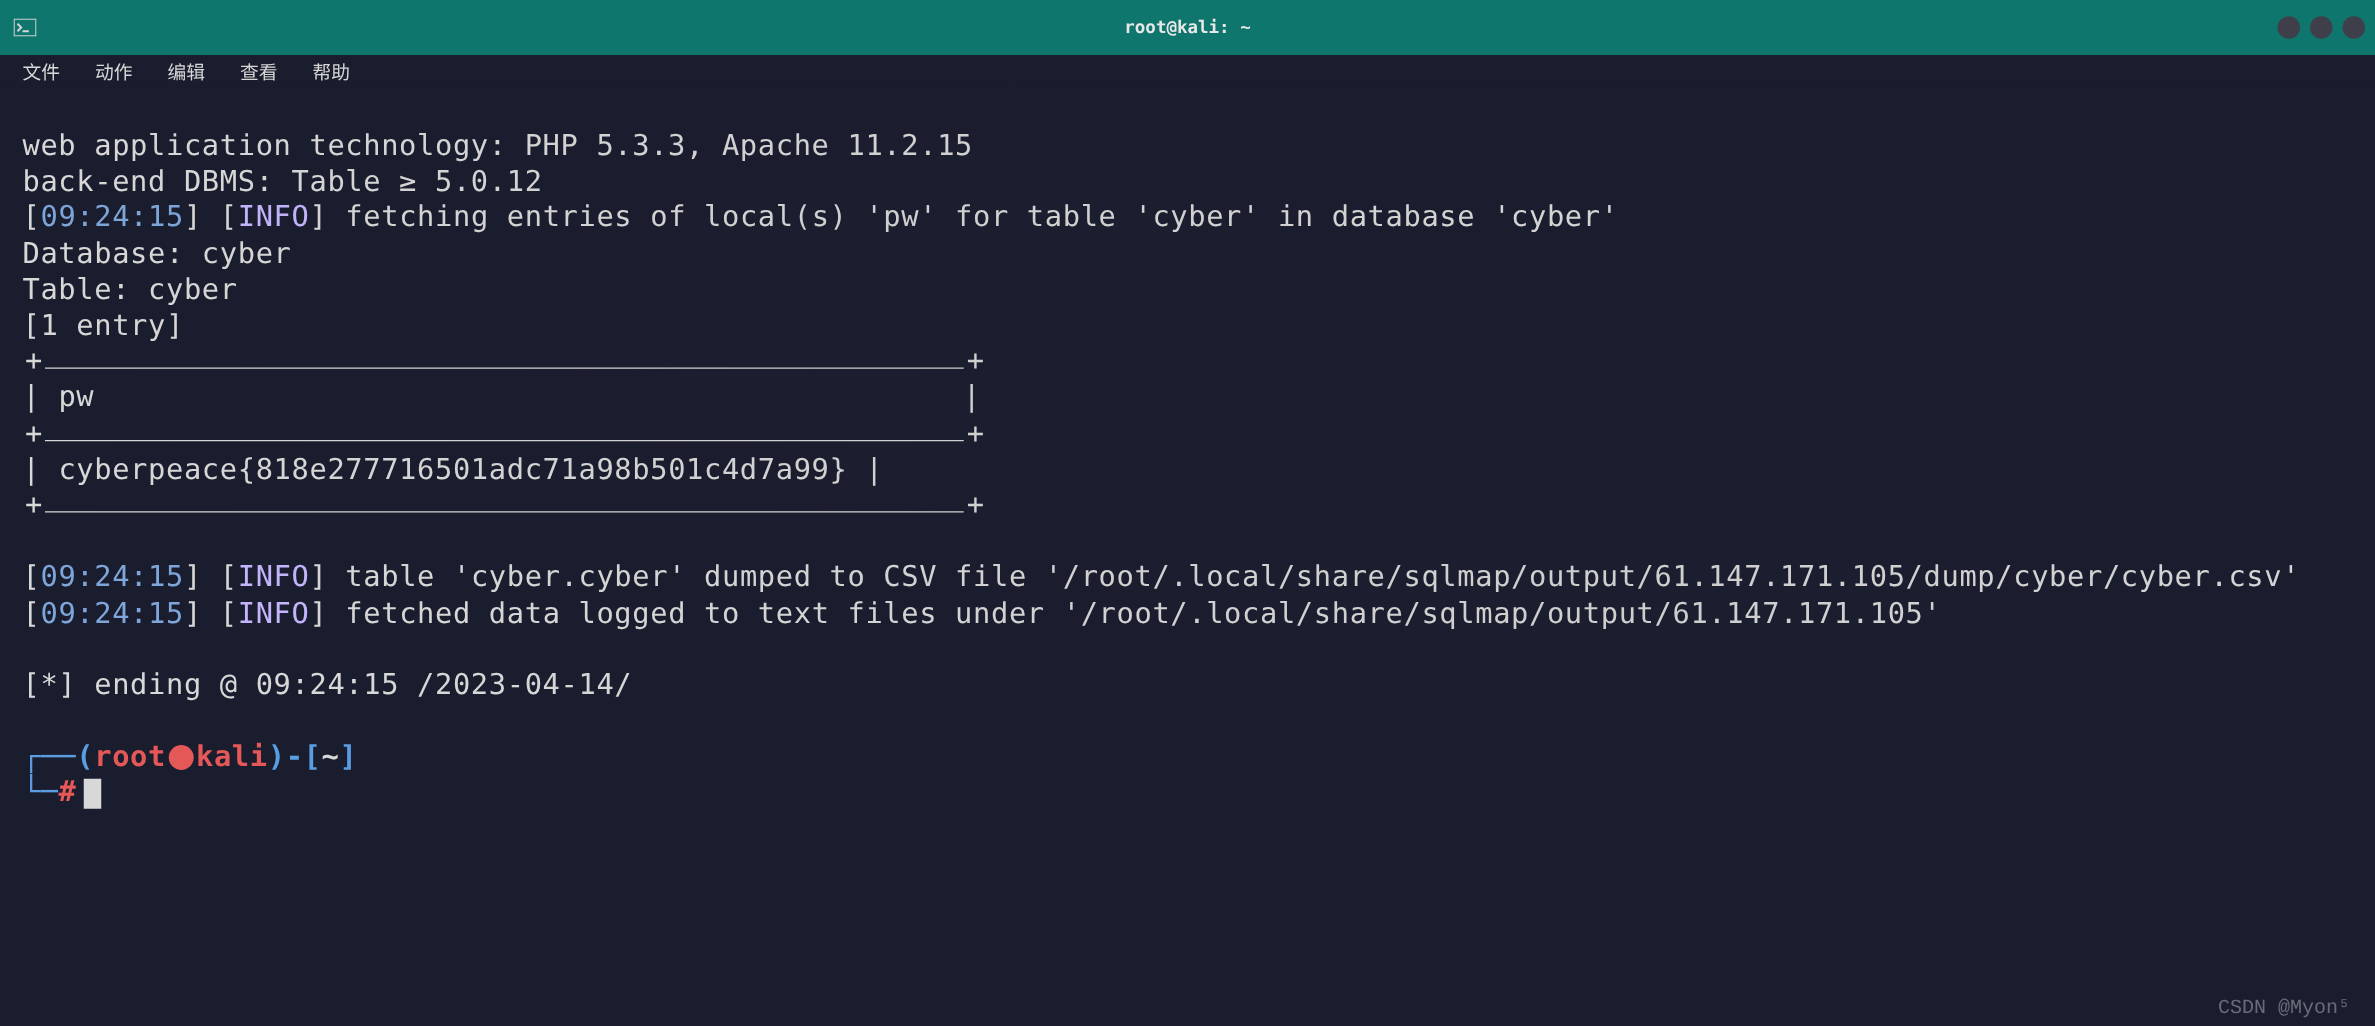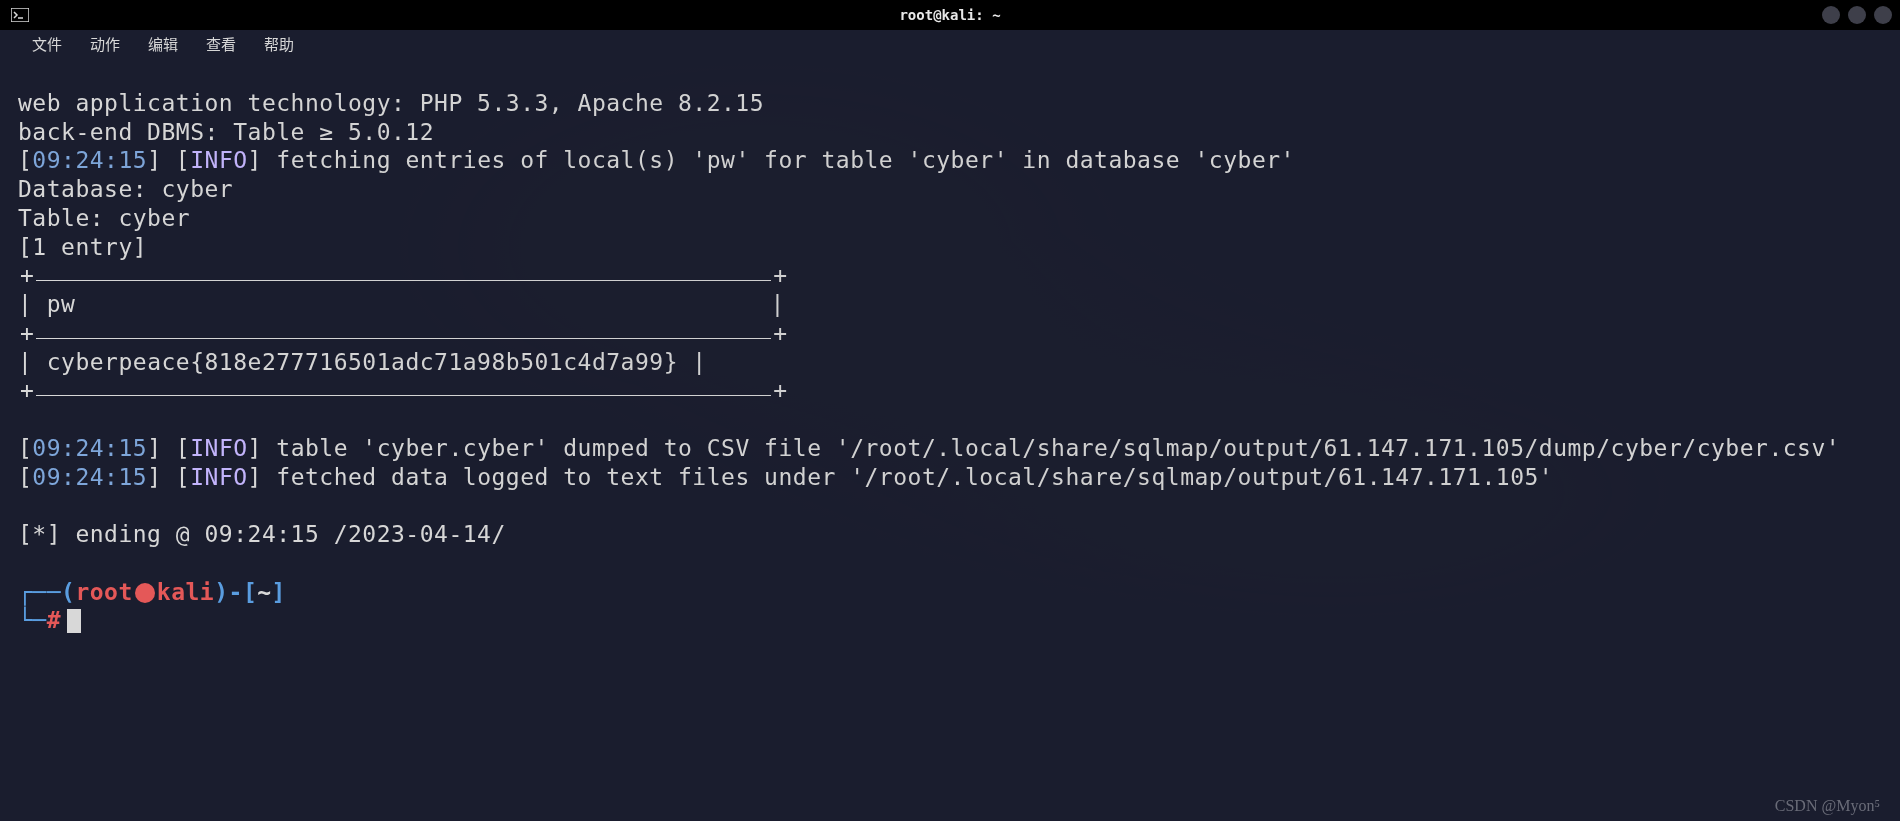--- a/index.html
+++ b/index.html
@@ -9,22 +9,22 @@
     }
     body {
       width: 1900px;
       height: 821px;
       background: #1a1d2e;
       font-family: "DejaVu Sans Mono", "Menlo", monospace;
       overflow: hidden;
       position: relative;
     }
     .titlebar {
-      height: 30px;
-      background: #000000;
+      height: 44px;
+      background: #0f766e;
       display: flex;
       align-items: center;
       position: relative;
       color: #e8e8e8;
       font-size: 14px;
       font-weight: bold;
     }
     .titlebar .icon-left {
       width: 24px;
       height: 24px;
@@ -49,21 +49,21 @@
       width: 18px;
       height: 18px;
       border-radius: 50%;
       background: #3e3f4a;
     }
     .menubar {
       height: 26px;
       background: #1a1d2e;
       display: flex;
       align-items: center;
-      padding-left: 32px;
+      padding-left: 18px;
       gap: 28px;
       color: #d8d8d8;
       font-size: 15px;
       font-family: "Noto Sans CJK SC", sans-serif;
     }
     .menubar .menuitem {
       cursor: default;
     }
     .terminal {
       padding: 4px 18px;
@@ -123,21 +123,21 @@
       background: #d8d8d8;
       vertical-align: text-bottom;
       margin-left: 6px;
     }
     .watermark {
       position: absolute;
       right: 20px;
       bottom: 6px;
       color: #8b8d97;
       font-size: 16px;
-      font-family: Liberation Serif, serif;
+      font-family: Liberation Mono, monospace;
       opacity: 0.7;
     }
     .bg-overlay {
       position: absolute;
       inset: 0;
       pointer-events: none;
       opacity: 0.06;
       background: radial-gradient(ellipse at 40% 30%, #333 0%, transparent 50%),
                   radial-gradient(ellipse at 70% 60%, #333 0%, transparent 40%);
     }
@@ -165,21 +165,21 @@
 
 <div class="menubar">
   <span class="menuitem">文件</span>
   <span class="menuitem">动作</span>
   <span class="menuitem">编辑</span>
   <span class="menuitem">查看</span>
   <span class="menuitem">帮助</span>
 </div>
 
 <div class="terminal">
-<span>web application technology: PHP 5.3.3, Apache 8.2.15</span>
+<span>web application technology: PHP 5.3.3, Apache 11.2.15</span>
 <span>back-end DBMS: Table ≥ 5.0.12</span>
 <span>[<span class="time">09:24:15</span>] [<span class="info">INFO</span>] <span>fetching entries of local(s) 'pw' for table 'cyber' in database 'cyber'</span></span>
 <span>Database: cyber</span>
 <span>Table: cyber</span>
 <span>[1 entry]</span>
 <div class="table-view"><div class="tr-line"><span class="plus">+</span><span class="hline" style="width:735px"></span><span class="plus">+</span></div><div class="tr-row">| <span>pw</span><span style="display:inline-block;width:695px"></span>|</div><div class="tr-line"><span class="plus">+</span><span class="hline" style="width:735px"></span><span class="plus">+</span></div><div class="tr-row">| <span>cyberpeace{818e277716501adc71a98b501c4d7a99}</span> |</div><div class="tr-line"><span class="plus">+</span><span class="hline" style="width:735px"></span><span class="plus">+</span></div></div>
 <span>[<span class="time">09:24:15</span>] [<span class="info">INFO</span>] <span>table 'cyber.cyber' dumped to CSV file '/root/.local/share/sqlmap/output/61.147.171.105/dump/cyber/cyber.csv'</span></span>
 <span>[<span class="time">09:24:15</span>] [<span class="info">INFO</span>] <span>fetched data logged to text files under '/root/.local/share/sqlmap/output/61.147.171.105'</span></span>
 
 <span>[*] ending @ 09:24:15 /2023-04-14/</span>

